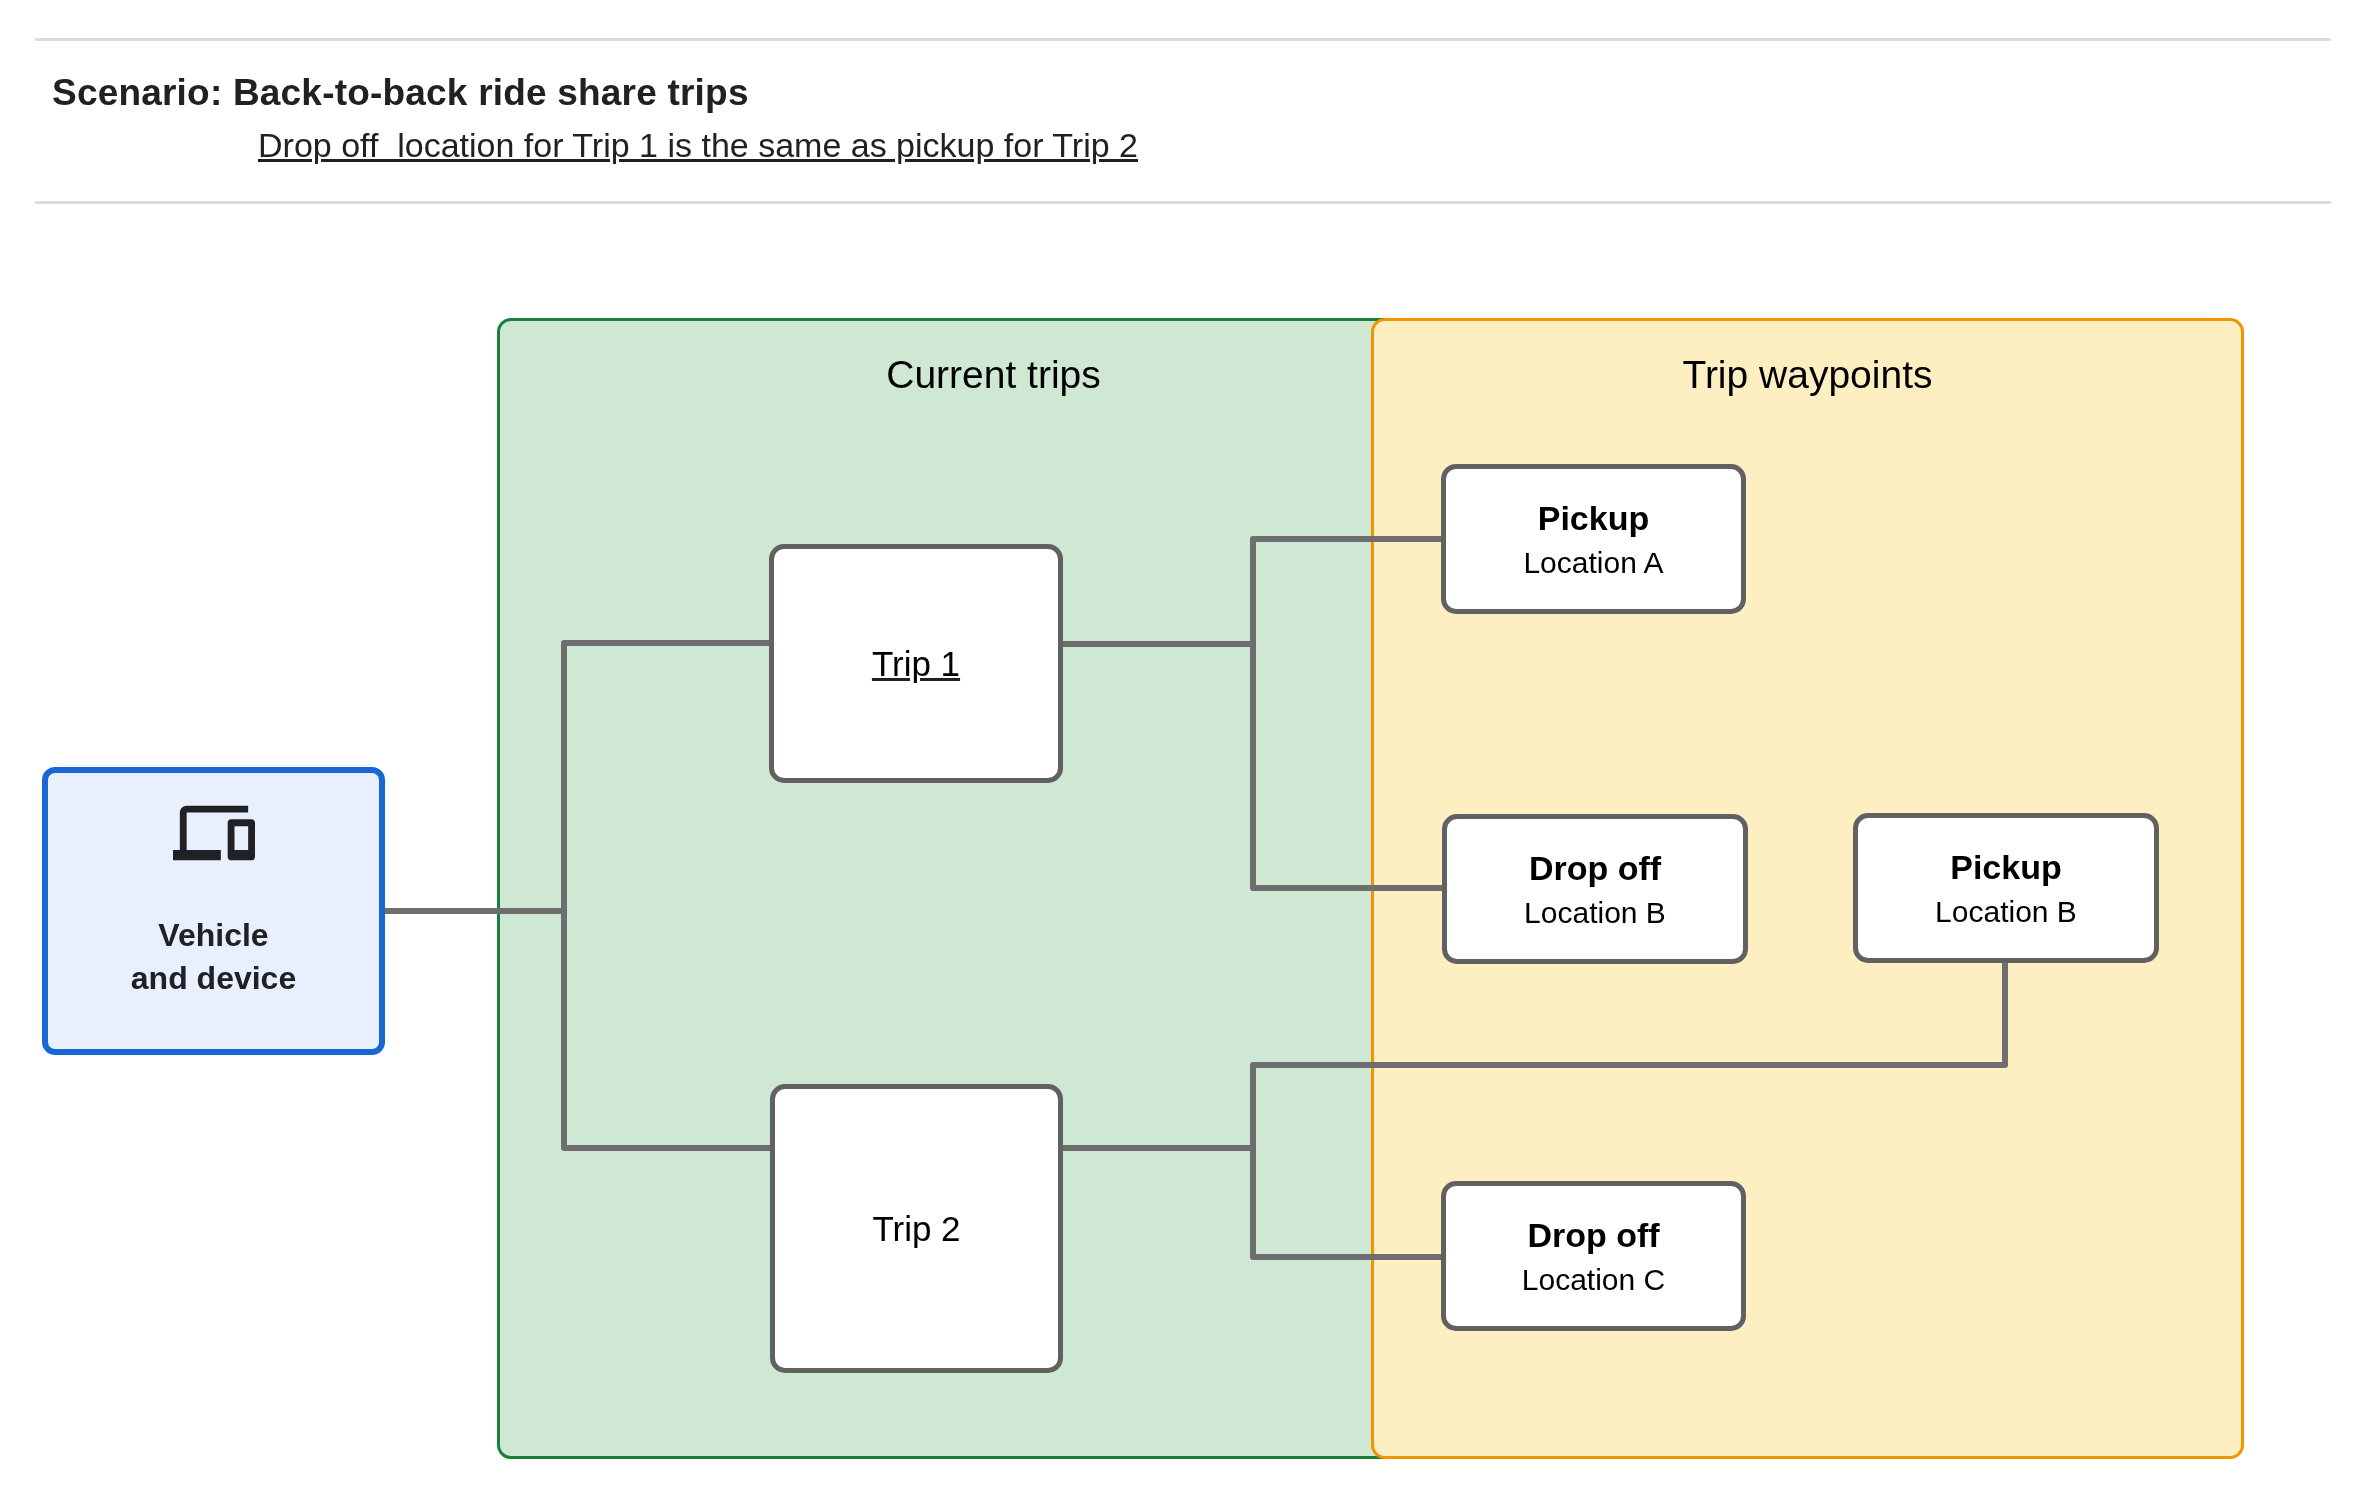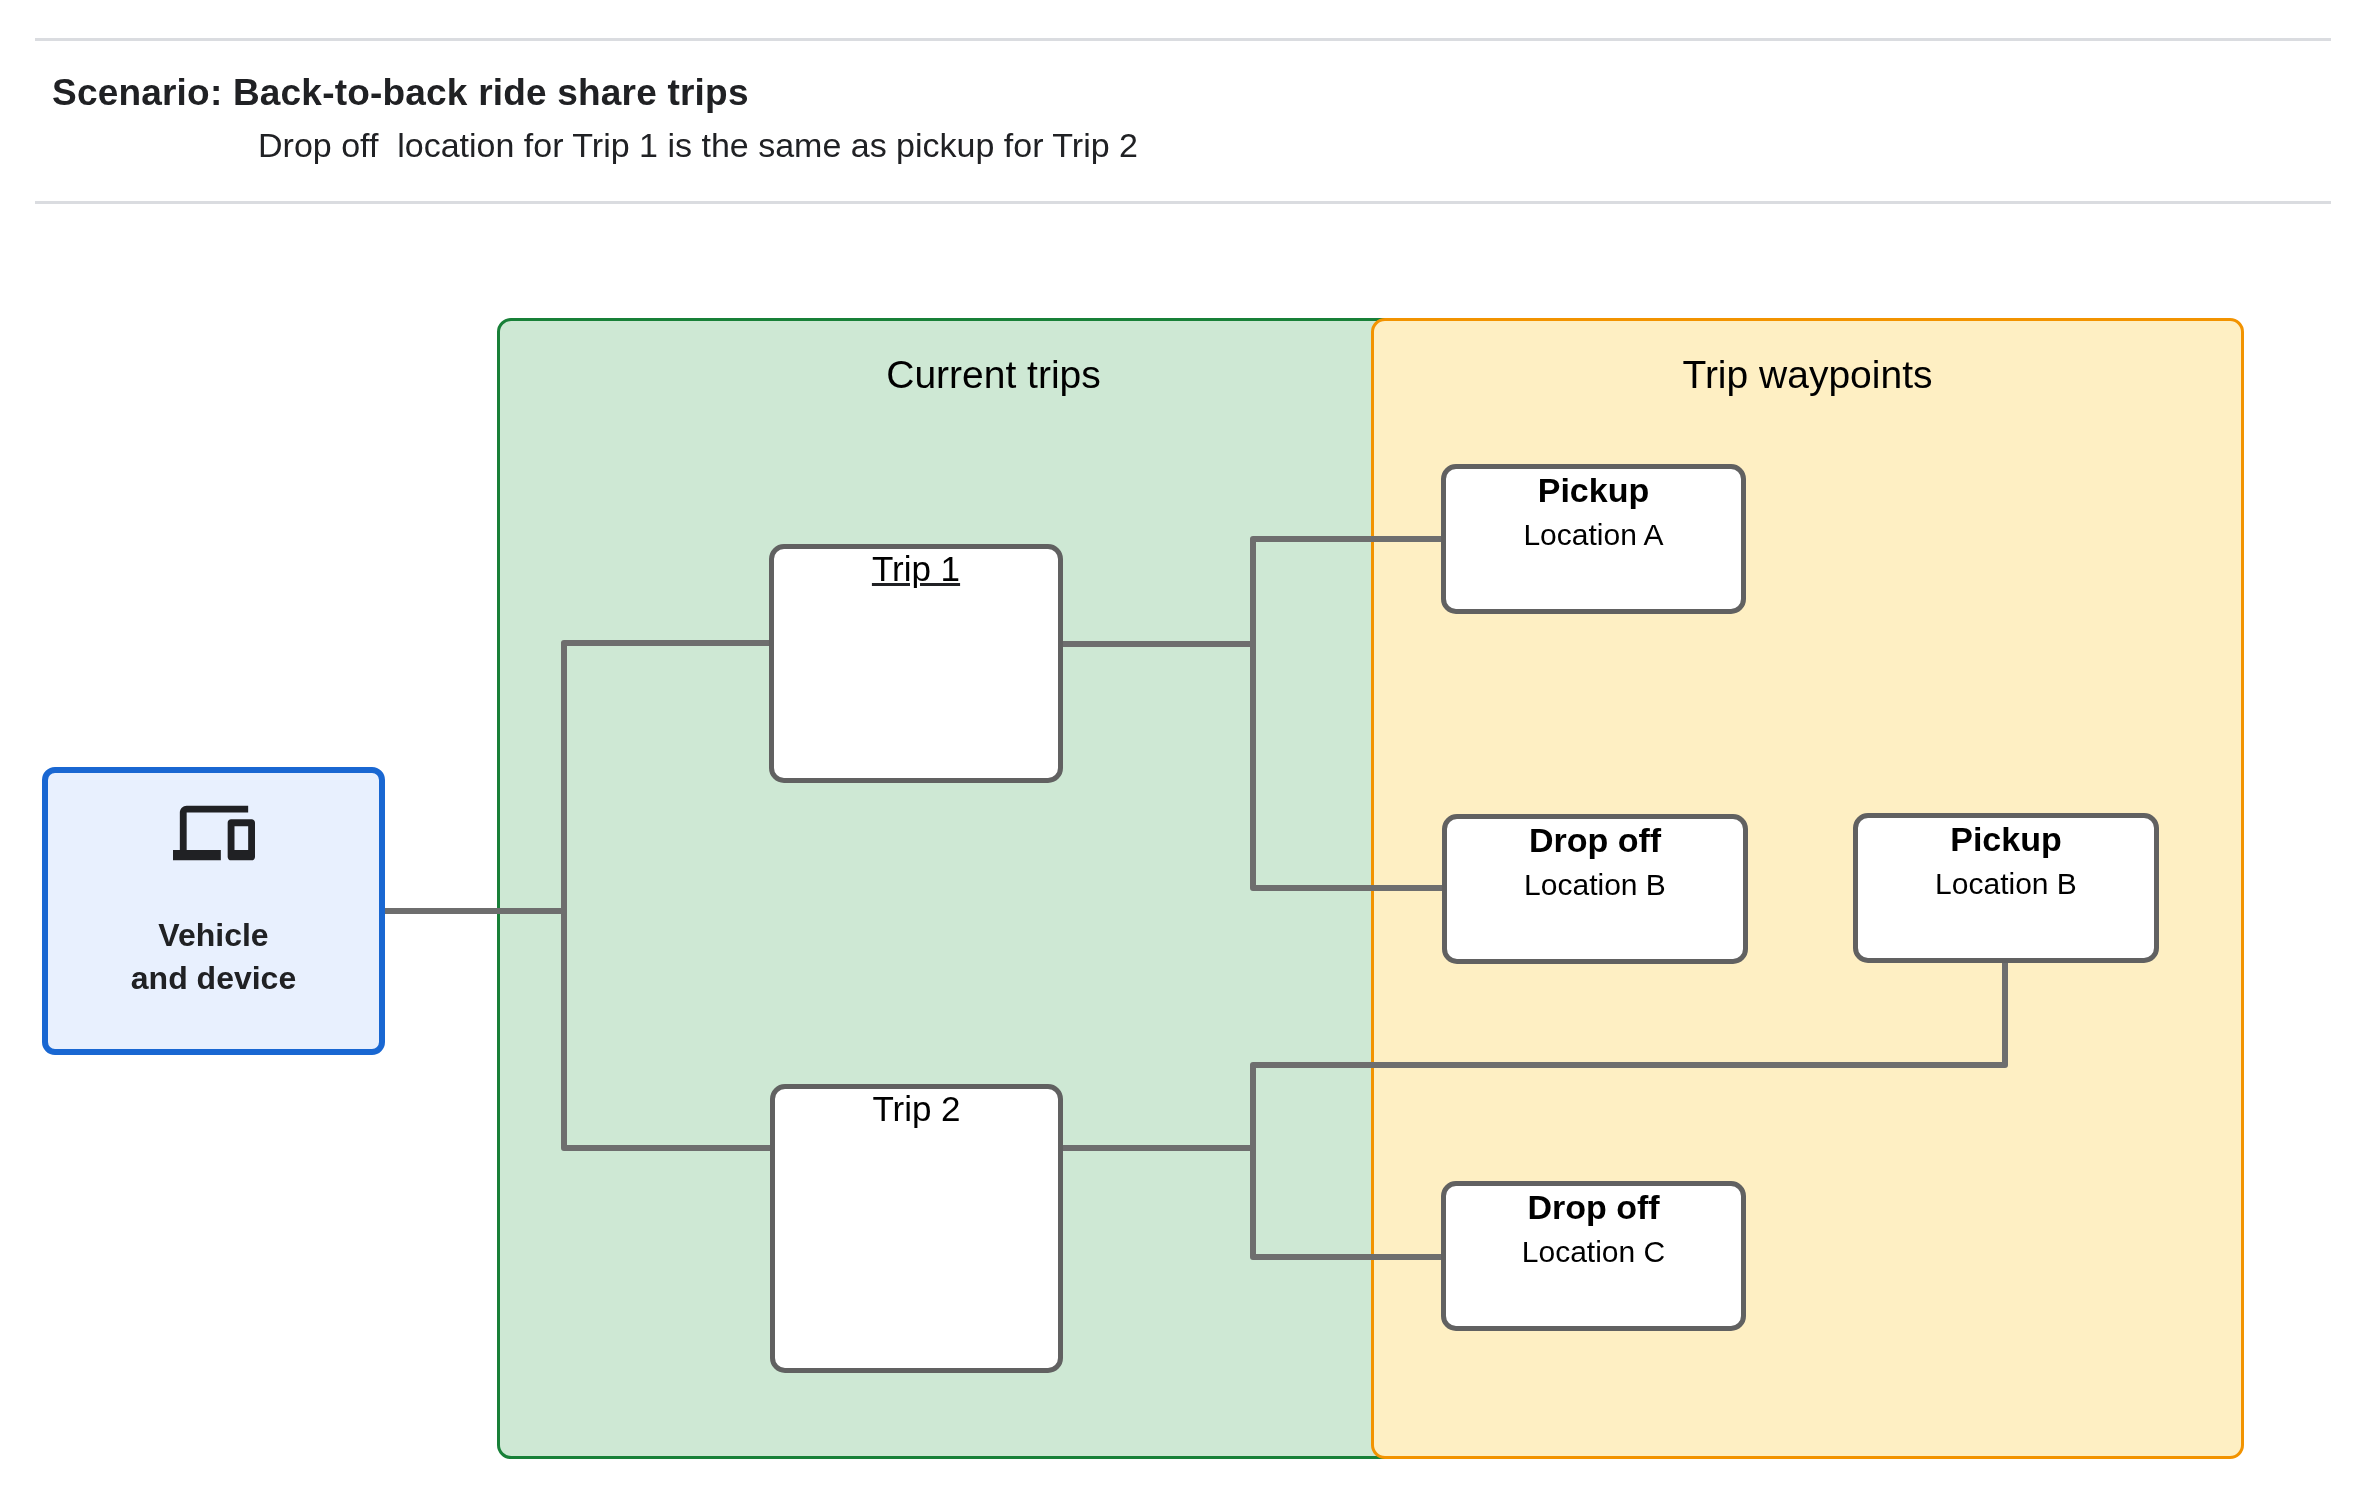--- a/index.html
+++ b/index.html
@@ -4,33 +4,33 @@
 <style>
   html,body{margin:0;padding:0;background:#fff;}
   body{font-family:"Liberation Sans","DejaVu Sans",sans-serif;color:#202124;}
   .canvas{position:relative;width:2357px;height:1497px;background:#fff;overflow:hidden;}
 
   
   .rule{position:absolute;left:35px;width:2296px;height:3px;background:#dadce0;}
   .rule-top{top:38px;}
   .rule-bottom{top:201px;}
   .hdr-title{position:absolute;left:52px;top:72px;font-size:37px;font-weight:bold;letter-spacing:0.2px;}
-  .hdr-sub{position:absolute;left:258px;top:126px;font-size:34px;font-weight:normal;white-space:pre-wrap;}
+  .hdr-sub{position:absolute;left:258px;top:126px;font-size:34px;font-weight:normal;white-space:pre-wrap;text-decoration:underline;}
 
   
   .panel{position:absolute;border-radius:14px;box-sizing:border-box;z-index:1;}
   .panel-green{left:497px;top:318px;width:993px;height:1141px;background:#cee8d4;border:3px solid #188038;}
   .panel-yellow{left:1371px;top:318px;width:873px;height:1141px;background:#feefc3;border:3px solid #f29300;}
   .panel-title{position:absolute;top:32px;left:0;width:100%;text-align:center;font-size:39px;color:#000;}
 
   
   svg.wires{position:absolute;left:0;top:0;z-index:2;pointer-events:none;}
 
   
-  .node{position:absolute;box-sizing:border-box;background:#fff;border:5px solid #616161;border-radius:15px;z-index:3;display:flex;flex-direction:column;align-items:center;text-align:center;}
+  .node{position:absolute;box-sizing:border-box;background:#fff;border:5px solid #616161;border-radius:15px;z-index:3;display:flex;flex-direction:column;align-items:center;justify-content:center;text-align:center;}
   .node-trip1{left:769px;top:544px;width:294px;height:239px;text-decoration:underline;}
   .node-trip2{left:770px;top:1084px;width:293px;height:289px;}
   .node-pickup-a{left:1441px;top:464px;width:305px;height:150px;}
   .node-dropoff-b{left:1442px;top:814px;width:306px;height:150px;}
   .node-pickup-b{left:1853px;top:813px;width:306px;height:150px;}
   .node-dropoff-c{left:1441px;top:1181px;width:305px;height:150px;}
   .trip-label{font-size:35px;color:#000;}
   .wp-title{font-size:34px;font-weight:bold;color:#000;line-height:42px;}
   .wp-sub{font-size:30px;color:#000;line-height:38px;margin-top:5px;}
 

